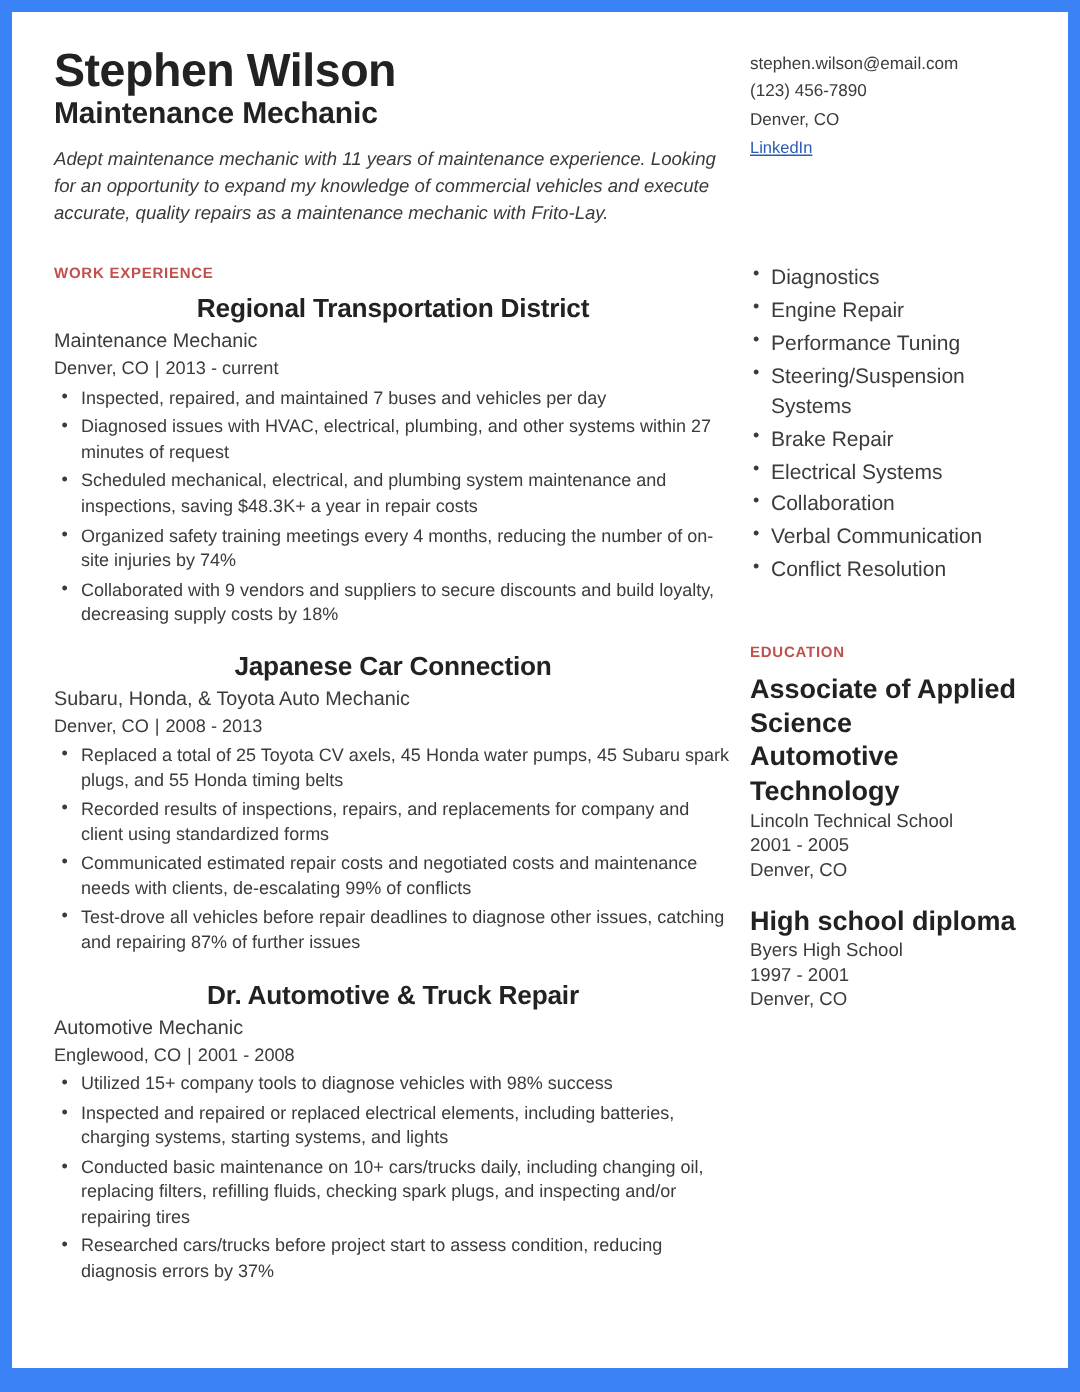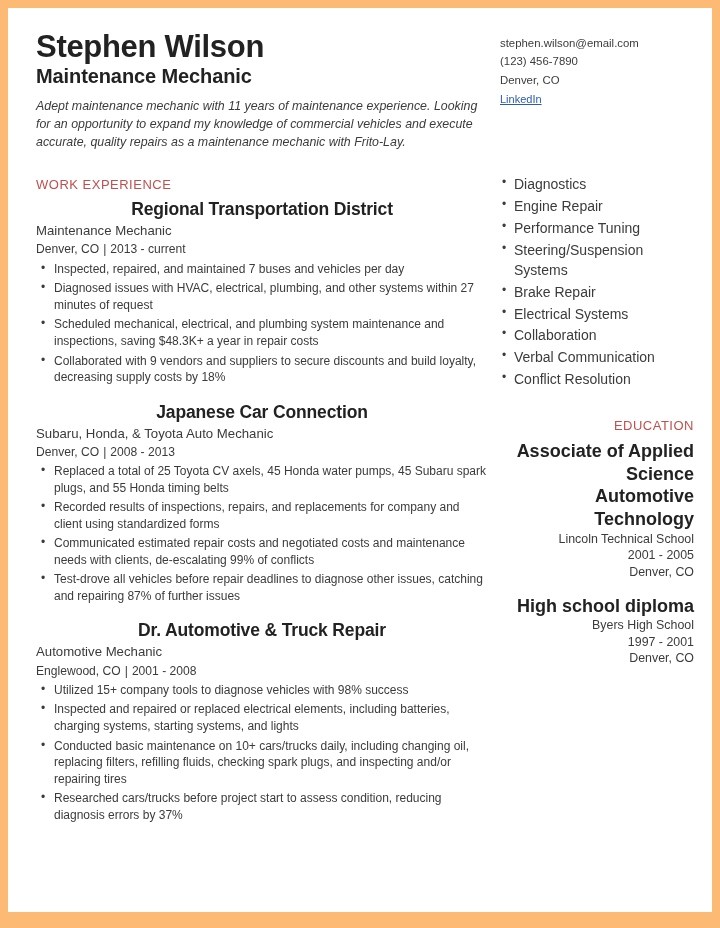--- a/index.html
+++ b/index.html
@@ -10,21 +10,21 @@
   body {
     width: 720px;
     height: 928px;
     font-family: "Liberation Sans", sans-serif;
     overflow: hidden;
   }
   .page-frame {
     position: relative;
     width: 720px;
     height: 928px;
-    background: #fdba74;
+    background: #3b82f6;
     box-sizing: border-box;
     padding: 8px 8px 16px 8px;
   }
   .page {
     position: relative;
     width: 704px;
     height: 904px;
     background: #ffffff;
     box-sizing: border-box;
     padding: 22px 18px 10px 28px;
@@ -85,30 +85,30 @@
     font-size: 11px;
     color: #2b5bb5;
     text-decoration: underline;
     line-height: 1.62;
     display: inline-block;
     cursor: pointer;
   }
 
   
   .section-heading {
-    font-size: 13px;
-    font-weight: normal;
+    font-size: 10px;
+    font-weight: bold;
     color: #c0504d;
     letter-spacing: 0.5px;
     text-transform: uppercase;
     margin: 0 0 7px 0;
   }
   .section-main { margin-top: 26px; }
   .section-side { margin-top: 24px; }
-  .section-side-edu { margin-top: 28px; text-align: right; }
+  .section-side-edu { margin-top: 40px; }
 
   
   .job { margin-bottom: 16px; }
   .job:last-child { margin-bottom: 0; }
   .job-company {
     font-size: 17.5px;
     font-weight: bold;
     color: #222222;
     letter-spacing: -0.15px;
     line-height: 1.2;
@@ -218,20 +218,21 @@
           <div class="section-heading">WORK EXPERIENCE</div>
           <div id="jobs-container">
               <div class="job">
                 <div class="job-company">Regional Transportation District</div>
                 <div class="job-role">Maintenance Mechanic</div>
                 <div class="job-meta"><span>Denver, CO</span><span class="sep">|</span><span>2013 - current</span></div>
                 <ul class="bullets">
                   <li>Inspected, repaired, and maintained 7 buses and vehicles per day</li>
                   <li>Diagnosed issues with HVAC, electrical, plumbing, and other systems within 27 minutes of request</li>
                   <li>Scheduled mechanical, electrical, and plumbing system maintenance and inspections, saving $48.3K+ a year in repair costs</li>
+                  <li>Organized safety training meetings every 4 months, reducing the number of on-site injuries by 74%</li>
                   <li>Collaborated with 9 vendors and suppliers to secure discounts and build loyalty, decreasing supply costs by 18%</li>
                 </ul>
               </div>
               <div class="job">
                 <div class="job-company">Japanese Car Connection</div>
                 <div class="job-role">Subaru, Honda, &amp; Toyota Auto Mechanic</div>
                 <div class="job-meta"><span>Denver, CO</span><span class="sep">|</span><span>2008 - 2013</span></div>
                 <ul class="bullets">
                   <li>Replaced a total of 25 Toyota CV axels, 45 Honda water pumps, 45 Subaru spark plugs, and 55 Honda timing belts</li>
                   <li>Recorded results of inspections, repairs, and replacements for company and client using standardized forms</li>

